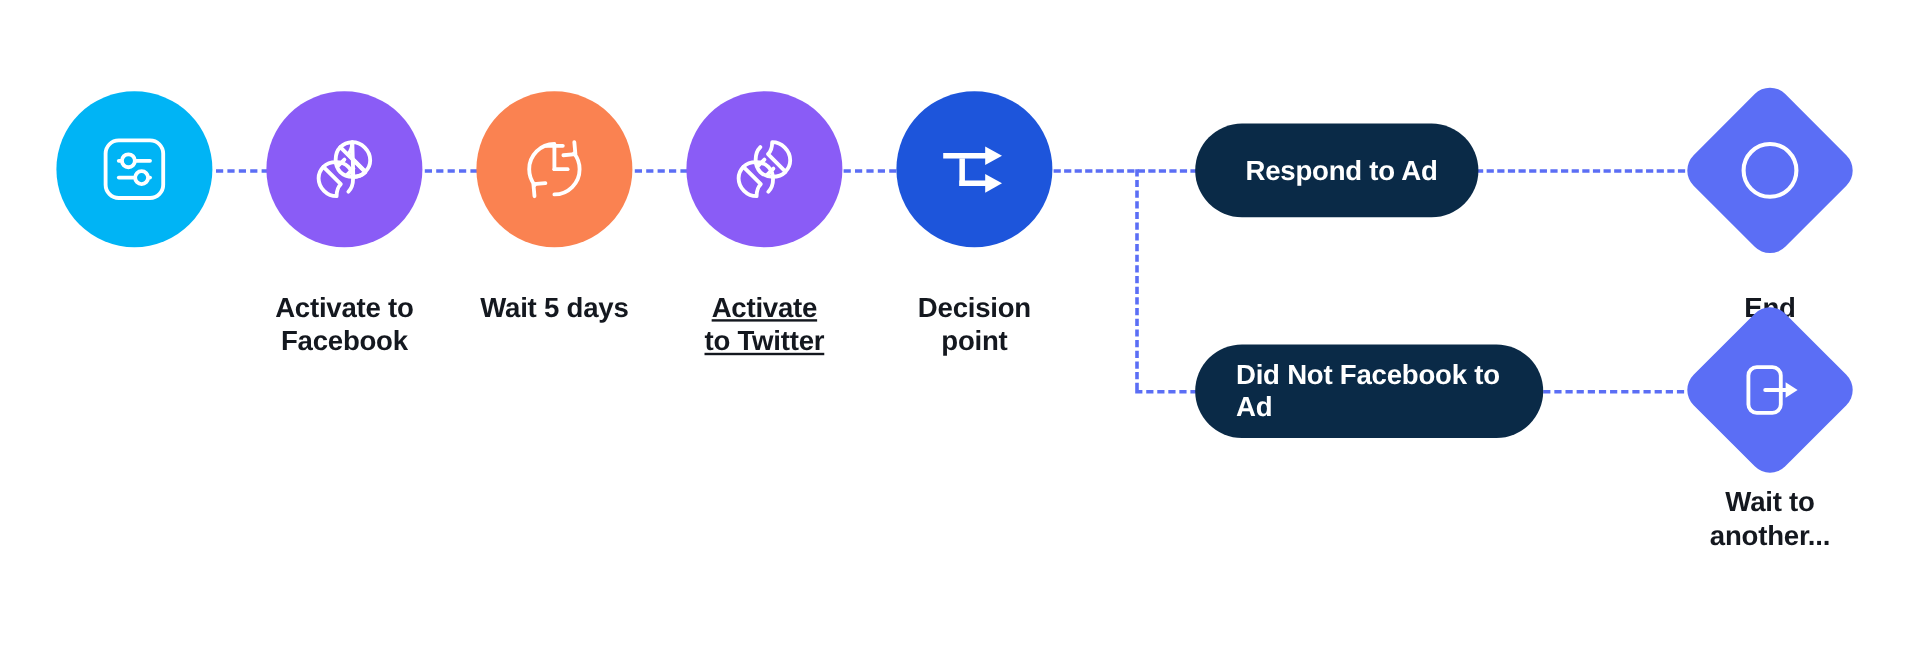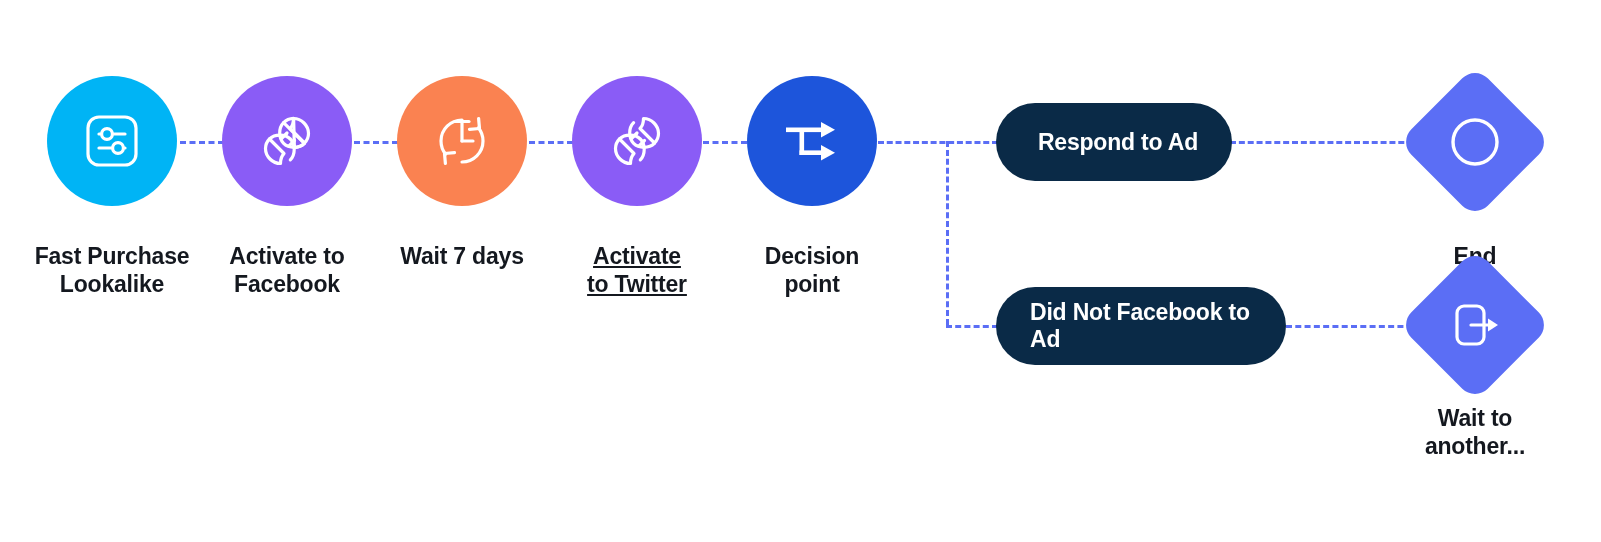--- a/index.html
+++ b/index.html
@@ -122,22 +122,20 @@
     <span>
       <svg width="66" height="66" viewBox="0 0 66 66" fill="none">
         <rect x="9" y="9" width="48" height="48" rx="11" stroke="#ffffff" stroke-width="3.2"></rect>
         <line x1="20" y1="26" x2="46" y2="26" stroke="#ffffff" stroke-width="3.2" stroke-linecap="round"></line>
         <line x1="20" y1="40" x2="46" y2="40" stroke="#ffffff" stroke-width="3.2" stroke-linecap="round"></line>
         <circle cx="28" cy="26" r="5.4" fill="#00b4f5" stroke="#ffffff" stroke-width="3.2"></circle>
         <circle cx="39" cy="40" r="5.4" fill="#00b4f5" stroke="#ffffff" stroke-width="3.2"></circle>
       </svg>
     </span>
   </div>
-  <div class="caption" style="left:0px; top:242px; width:224px;">Fast Purchase
-Lookalike</div>
 
   <div class="node" id="node-1" style="left:222px; top:76px; background:#8a5cf6;">
     <span>
       <svg width="70" height="70" viewBox="0 0 70 70" fill="none">
         <g stroke="#ffffff" stroke-width="3.2" stroke-linecap="round" stroke-linejoin="round">
           <path d="M41.5 12.5 C49.5 12.5 56.5 19.5 56.5 27.5 C56.5 31.5 55 34.5 52.5 37 L45.5 30 L38 22.5 C40.5 20 41.5 16.5 41.5 12.5 Z"></path>
           <path d="M41.6 12.4 C37.6 12.6 34.2 14 31.6 16.6 L52.4 37.4 C49.8 40 46.4 41.4 42.4 41.6 Z" fill="none"></path>
           <path d="M31.6 16.6 C26.4 21.8 26.4 32.2 31.6 37.4 C36.8 42.6 47.2 42.6 52.4 37.4"></path>
           <path d="M28.5 57.5 C20.5 57.5 13.5 50.5 13.5 42.5 C13.5 38.5 15 35.5 17.5 33 L24.5 40 L32 47.5 C29.5 50 28.5 53.5 28.5 57.5 Z"></path>
           <path d="M17.5 33 C22.7 27.8 33.1 27.8 38.3 33 C43.5 38.2 43.5 48.6 38.3 53.8"></path>
@@ -158,21 +156,21 @@
           <path d="M34 55 C45.6 55 55 45.6 55 34 C55 29 53.3 24.4 50.4 20.8"></path>
           <polyline points="50.6,11.5 51.5,21.5 41.5,22.4"></polyline>
           <polyline points="17.4,56.5 16.5,46.5 26.5,45.6"></polyline>
           <line x1="34" y1="15" x2="34" y2="34"></line>
           <line x1="34" y1="34" x2="45" y2="34"></line>
           <line x1="27" y1="14.5" x2="41" y2="14.5"></line>
         </g>
       </svg>
     </span>
   </div>
-  <div class="caption" style="left:350px; top:242px; width:224px;">Wait 7 days</div>
+  <div class="caption" style="left:350px; top:242px; width:224px;">Wait 5 days</div>
 
   <div class="node" id="node-3" style="left:572px; top:76px; background:#8a5cf6;">
     <span>
       <svg width="70" height="70" viewBox="0 0 70 70" fill="none">
         <g stroke="#ffffff" stroke-width="3.2" stroke-linecap="round" stroke-linejoin="round">
           <path d="M41.5 12.5 C49.5 12.5 56.5 19.5 56.5 27.5 C56.5 31.5 55 34.5 52.5 37 L45.5 30 L38 22.5 C40.5 20 41.5 16.5 41.5 12.5 Z"></path>
           <path d="M31.6 16.6 C26.4 21.8 26.4 32.2 31.6 37.4 C36.8 42.6 47.2 42.6 52.4 37.4"></path>
           <path d="M28.5 57.5 C20.5 57.5 13.5 50.5 13.5 42.5 C13.5 38.5 15 35.5 17.5 33 L24.5 40 L32 47.5 C29.5 50 28.5 53.5 28.5 57.5 Z"></path>
           <path d="M17.5 33 C22.7 27.8 33.1 27.8 38.3 33 C43.5 38.2 43.5 48.6 38.3 53.8"></path>
           <line x1="29.5" y1="32.5" x2="35" y2="27"></line>

